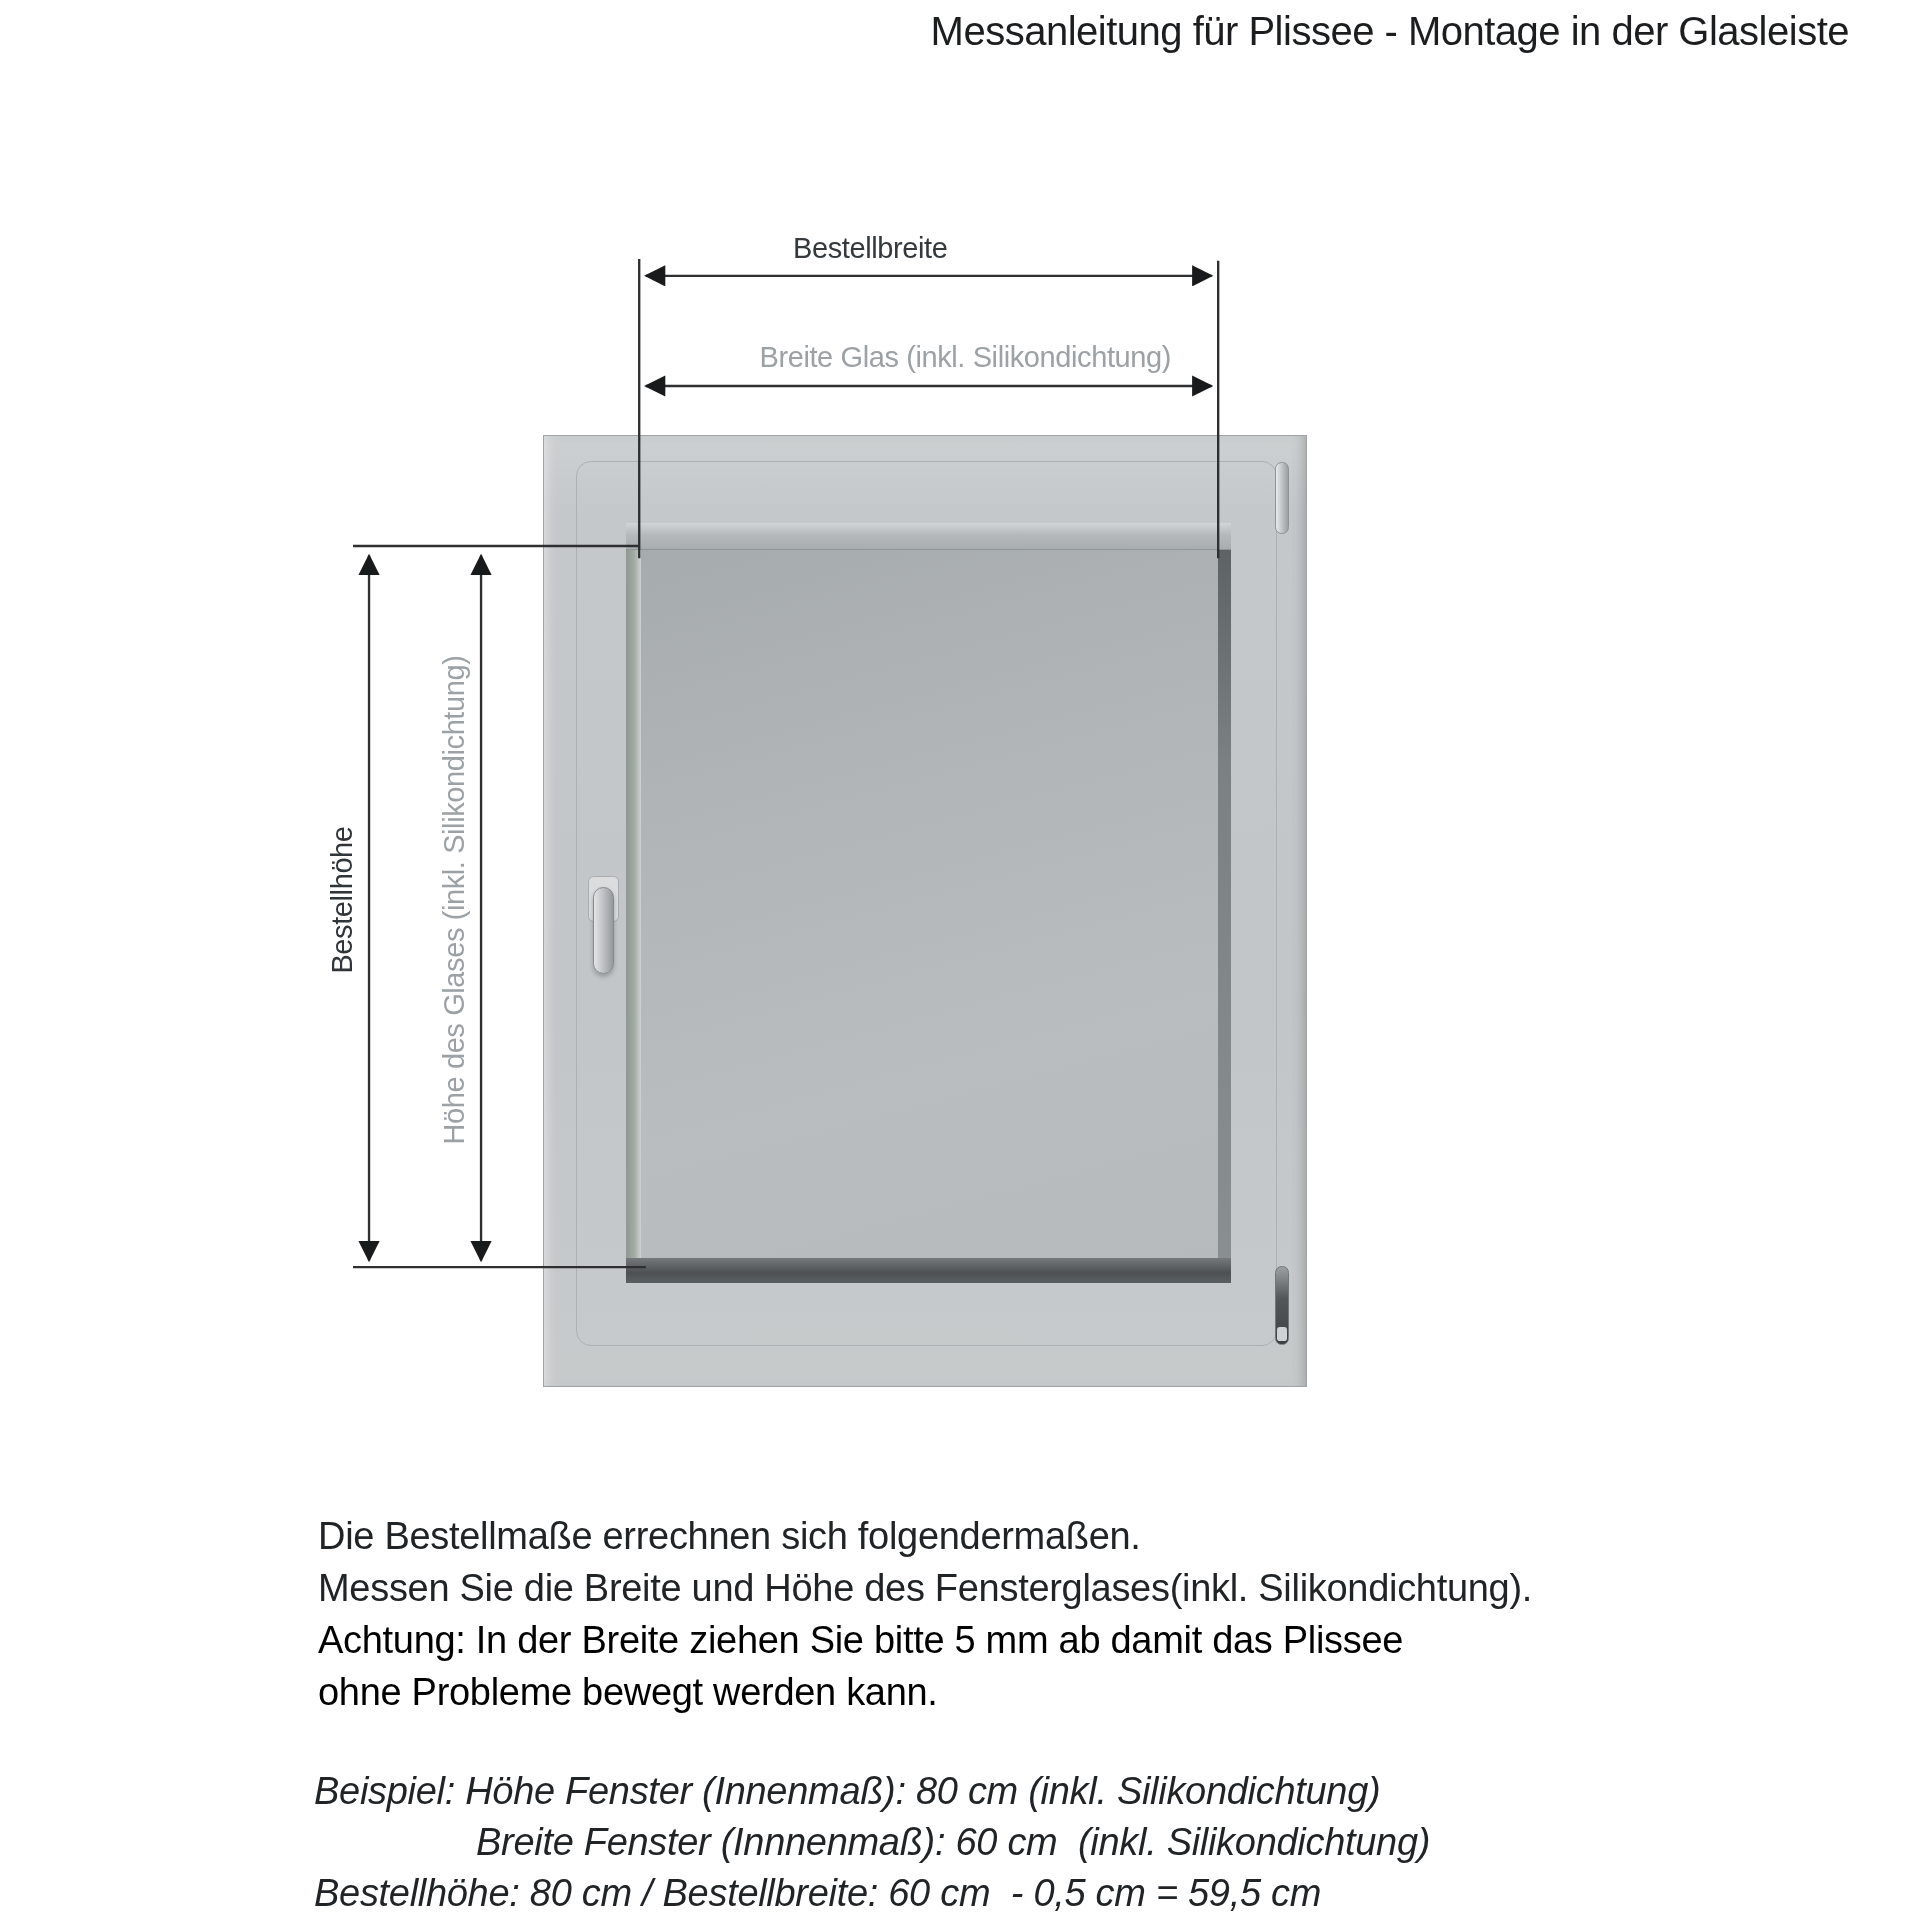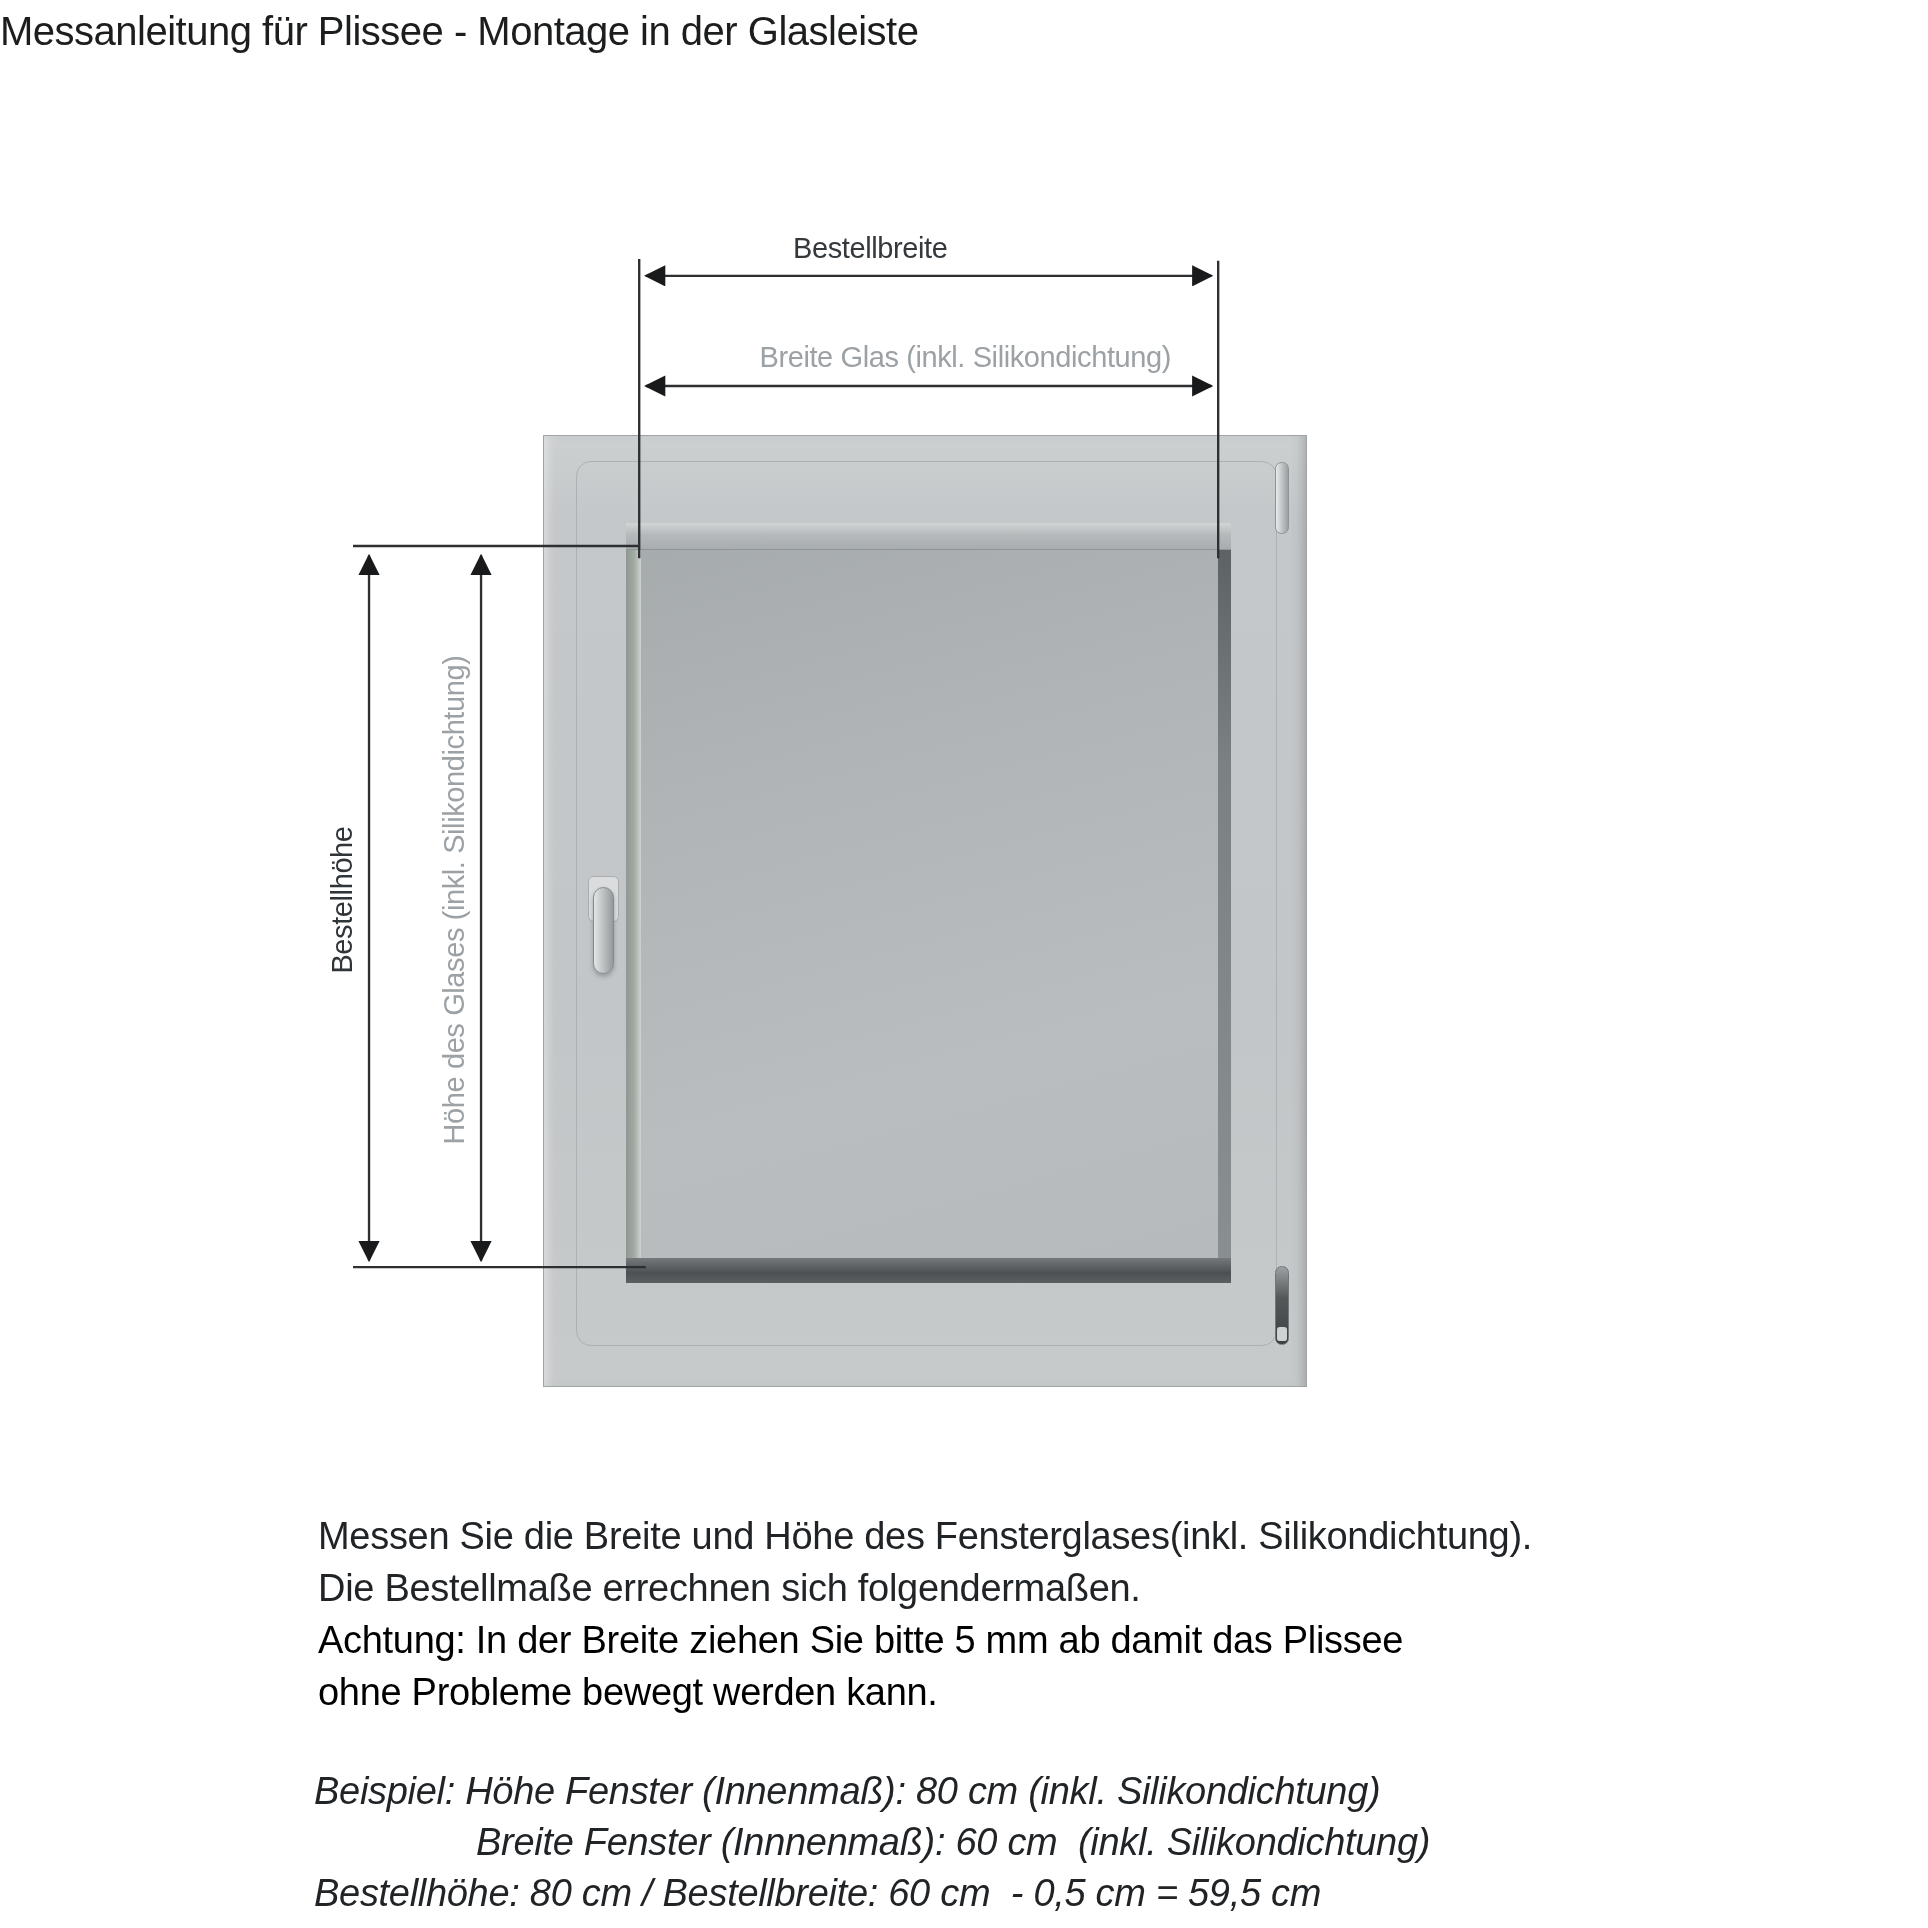--- a/index.html
+++ b/index.html
@@ -3,21 +3,21 @@
 <meta charset="utf-8">
 <style>
   html,body{margin:0;padding:0;background:#ffffff;}
   .stage{
     position:relative;width:1928px;height:1928px;background:#ffffff;
     font-family:"Liberation Sans",sans-serif;overflow:hidden;
   }
   .abs{position:absolute;}
   
   .title{
-    left:0;top:9.4px;width:1849px;text-align:left;
+    left:0;top:9.4px;width:1849px;text-align:right;
     font-size:40px;letter-spacing:-0.5px;color:#1b1d1f;
   }
   
   .win-outer{
     left:543px;top:435px;width:764px;height:952px;box-sizing:border-box;
     background:linear-gradient(180deg,#cdd0d1 0%,#c5c8ca 8%,#c3c6c8 60%,#c7cacb 100%);
     border:1.9px solid #a0a4a6;
     box-shadow:inset -8.5px 0 13px -7.5px rgba(60,65,70,.35), inset 8.5px 0 13px -7.5px rgba(255,255,255,.55);
   }
   .win-sash{
@@ -123,22 +123,22 @@
     <line x1="392" y1="590" x2="392" y2="1339" stroke="#2d2f31" stroke-width="2.5" marker-start="url(#ah)" marker-end="url(#ah)"></line>
     <line x1="511" y1="590" x2="511" y2="1339" stroke="#2d2f31" stroke-width="2.5" marker-start="url(#ah)" marker-end="url(#ah)"></line>
   </svg>
 
   <div class="abs mlabel lbl-bestellbreite">Bestellbreite</div>
   <div class="abs mlabel lbl-breite-glas">Breite Glas (inkl. Silikondichtung)</div>
   <div class="abs mlabel lbl-rot lbl-bestellhoehe">Bestellhöhe</div>
   <div class="abs mlabel lbl-rot lbl-hoehe-glases">Höhe des Glases (inkl. Silikondichtung)</div>
 
   <div class="abs tblock block1">
+    <div class="tline">Die Bestellmaße errechnen sich folgendermaßen.</div>
     <div class="tline">Messen Sie die Breite und Höhe des Fensterglases(inkl. Silikondichtung).</div>
-    <div class="tline">Die Bestellmaße errechnen sich folgendermaßen.</div>
     <div class="tline red">Achtung: In der Breite ziehen Sie bitte 5 mm ab damit das Plissee</div>
     <div class="tline red">ohne Probleme bewegt werden kann.</div>
   </div>
 
   <div class="abs tblock block2">
     <div class="tline">Beispiel: Höhe Fenster (Innenmaß): 80 cm (inkl. Silikondichtung)</div>
     <div class="tline indent">Breite Fenster (Innnenmaß): 60 cm  (inkl. Silikondichtung)</div>
     <div class="tline">Bestellhöhe: 80 cm / Bestellbreite: 60 cm  - 0,5 cm = 59,5 cm</div>
   </div>
 

